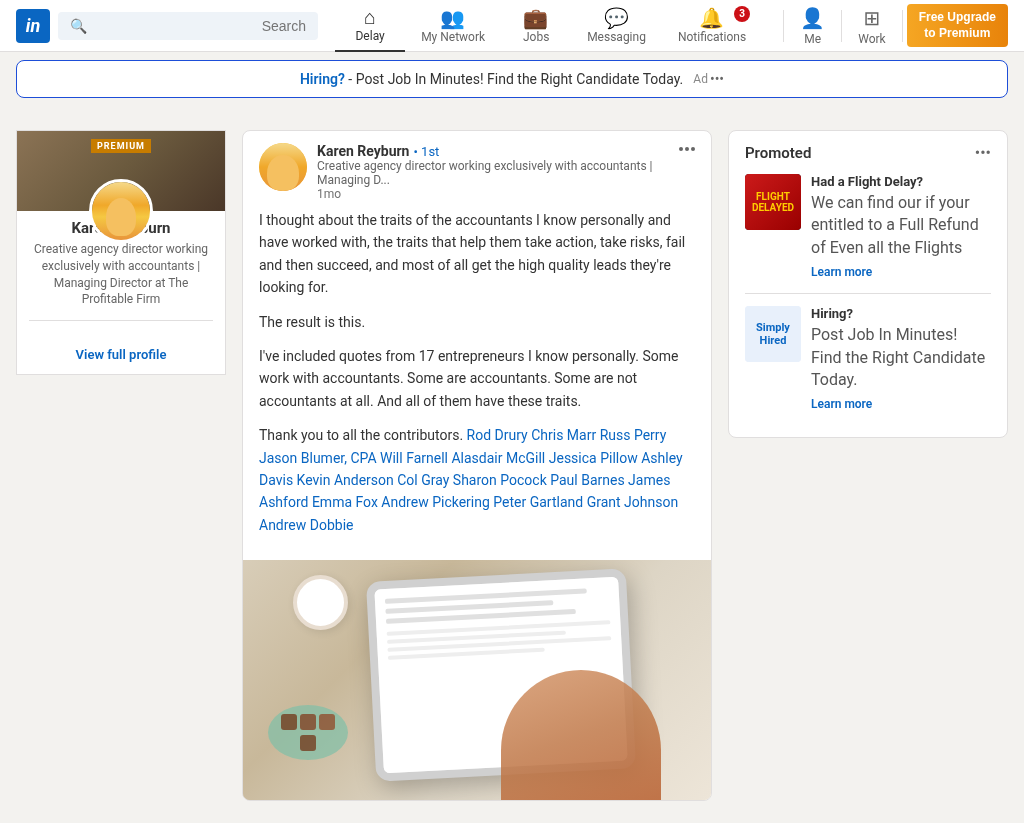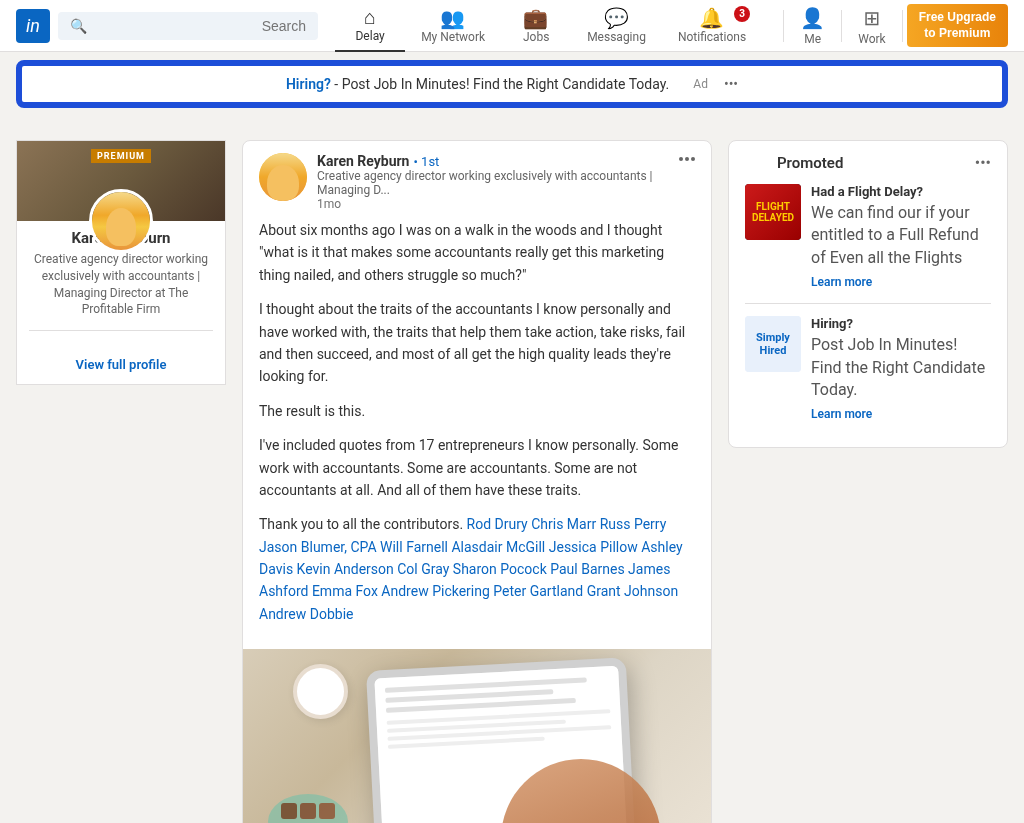--- a/index.html
+++ b/index.html
@@ -18,21 +18,21 @@
       z-index: 100;
       gap: 8px;
     }
     .nav-logo {
       width: 34px; height: 34px;
       background: #0a66c2;
       border-radius: 4px;
       display: flex; align-items: center; justify-content: center;
       flex-shrink: 0;
     }
-    .nav-logo span { color: #fff; font-weight: 400; font-size: 18px; font-style: italic; }
+    .nav-logo span { color: #fff; font-weight: 700; font-size: 18px; font-style: italic; }
     .nav-search {
       display: flex; align-items: center;
       background: #eef3f8;
       border-radius: 4px;
       padding: 6px 12px;
       gap: 6px;
       width: 260px;
       flex-shrink: 0;
     }
     .nav-search input {
@@ -94,31 +94,31 @@
       margin: 0 auto;
       padding: 24px 16px;
       display: flex;
       gap: 16px;
       align-items: flex-start;
     }
 
     
     .top-banner {
       background: #fff;
-      border: 6px solid #1d4ed8;
+      border: 1px solid #1d4ed8;
       border-radius: 8px;
       padding: 10px 16px;
       margin: 8px auto;
       max-width: 992px;
       text-align: center;
       font-size: 14px;
       display: flex;
       align-items: center;
       justify-content: center;
-      gap: 16px;
+      gap: 2px;
     }
     .top-banner-text { color: #333; }
     .top-banner-text a { color: #0a66c2; font-weight: 600; }
     .top-banner-label { color: #888; font-size: 12px; margin-left: 8px; }
     .top-banner-dots { color: #666; cursor: pointer; }
 
     
     .left-sidebar {
       width: 210px;
       flex-shrink: 0;
@@ -235,21 +235,21 @@
     .promoted-card {
       background: #fff;
       border: 1px solid #e0dede;
       border-radius: 8px;
       padding: 12px 16px;
     }
     .promoted-header {
       display: flex; align-items: center; justify-content: space-between;
       margin-bottom: 12px;
     }
-    .promoted-title { font-weight: 600; color: #333; font-size: 15px; margin-left: 32px; }
+    .promoted-title { font-weight: 600; color: #333; font-size: 15px; }
     .promoted-dots { color: #666; cursor: pointer; font-size: 16px; }
     .promo-item { display: flex; gap: 10px; margin-bottom: 14px; }
     .promo-img {
       width: 56px; height: 56px;
       border-radius: 4px;
       flex-shrink: 0;
       display: flex; align-items: center; justify-content: center;
       font-size: 22px;
     }
     .promo-img.flight { background: linear-gradient(135deg, #1a1a2e, #16213e); color: #fff; }
@@ -372,21 +372,20 @@
             </div>
           </div>
           <div class="post-menu">
             <div class="post-dot"></div>
             <div class="post-dot"></div>
             <div class="post-dot"></div>
           </div>
         </div>
 
         <div class="post-body">
-          <p>About six months ago I was on a walk in the woods and I thought "what is it that makes some accountants really get this marketing thing nailed, and others struggle so much?"</p>
           <p>I thought about the traits of the accountants I know personally and have worked with, the traits that help them take action, take risks, fail and then succeed, and most of all get the high quality leads they're looking for.</p>
           <p>The result is this.</p>
           <p>I've included quotes from 17 entrepreneurs I know personally. Some work with accountants. Some are accountants. Some are not accountants at all. And all of them have these traits.</p>
           <p>
             <span>Thank you to all the contributors.</span>
             <span class="contributors">
               <span style="color:#0a66c2;cursor:pointer;margin-top:21px;">Rod Drury  Chris Marr  Russ Perry  Jason Blumer, CPA  Will Farnell  Alasdair McGill  Jessica Pillow  Ashley Davis  Kevin Anderson  Col Gray  Sharon Pocock  Paul Barnes  James Ashford  Emma Fox  Andrew Pickering  Peter Gartland  Grant Johnson  Andrew Dobbie</span>
             </span>
           </p>
         </div>

